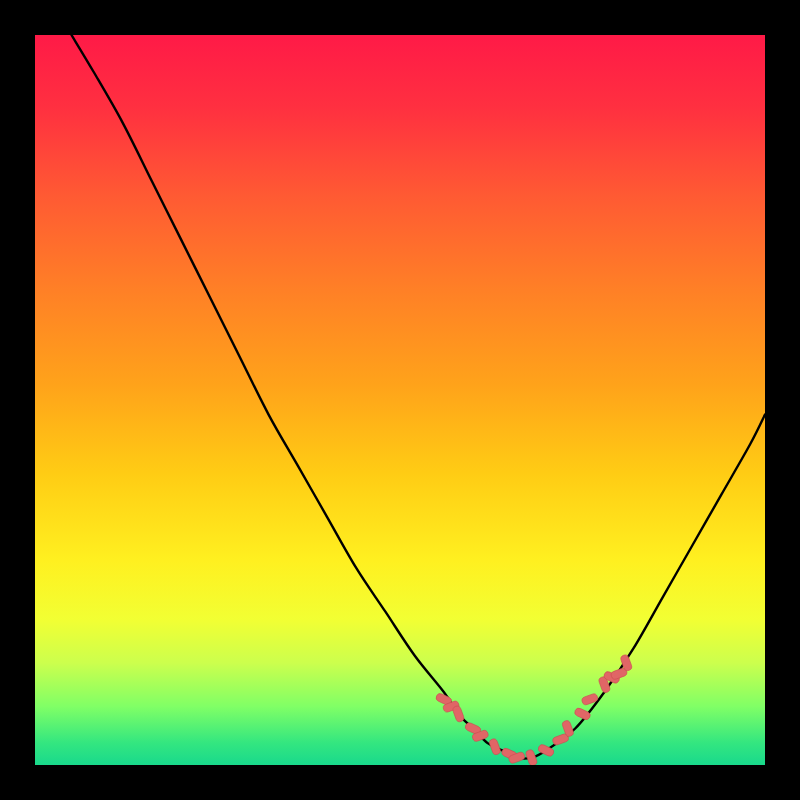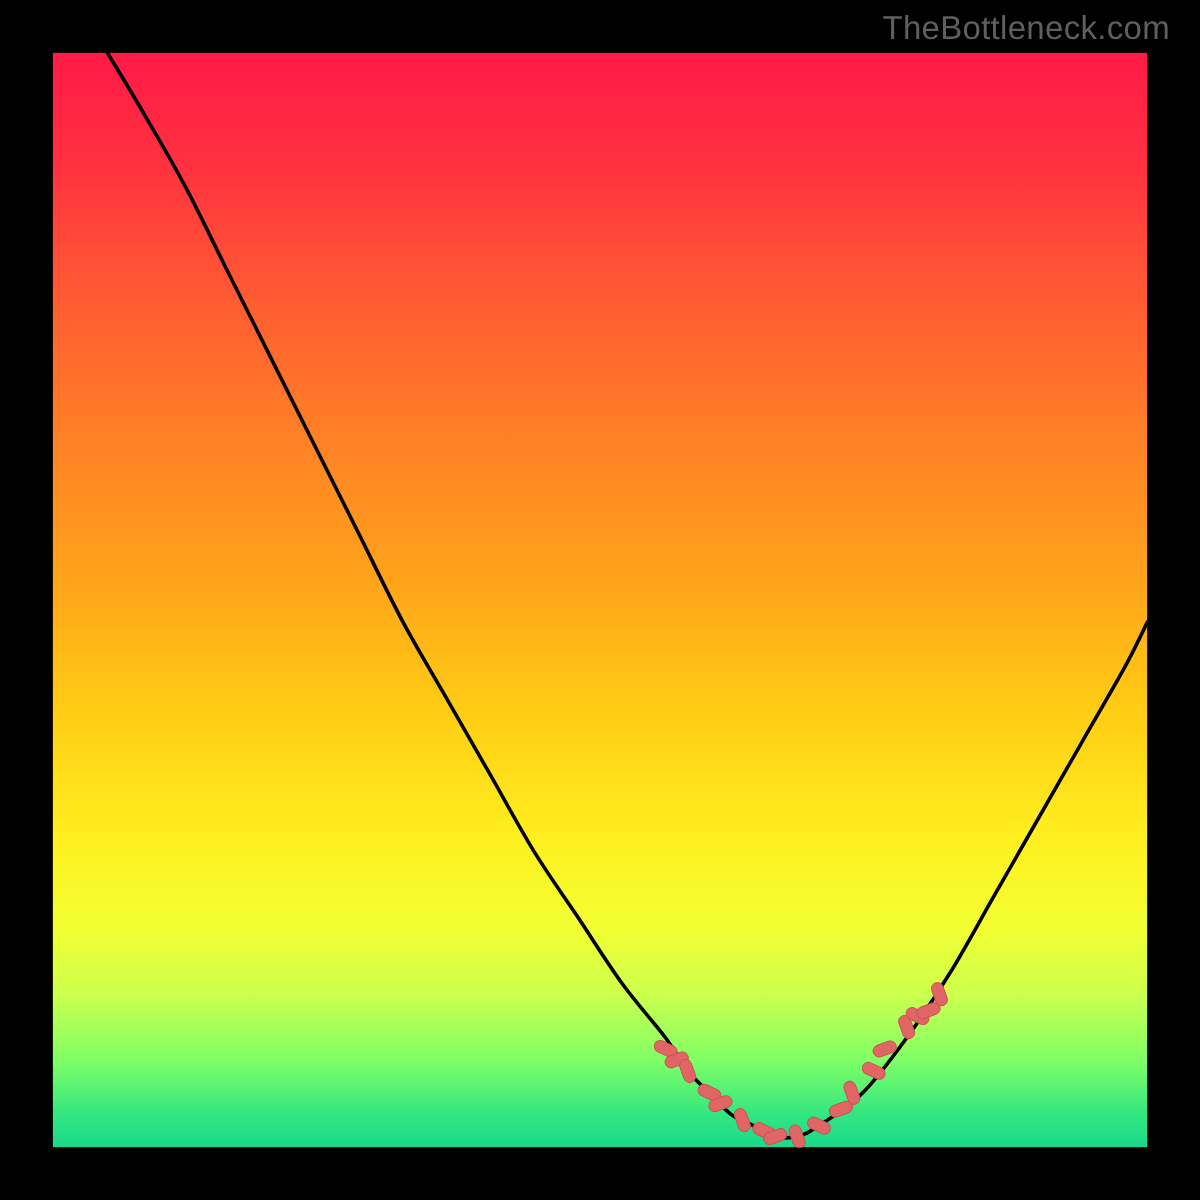--- a/index.html
+++ b/index.html
@@ -51,21 +51,20 @@
     top: 0;
     width: 100%;
     height: 100%;
     overflow: visible;
   }
 </style>
 </head>
 <body>
 
 <div class="frame">
-  <div class="watermark">TheBottleneck.com</div>
 
   <div class="plot-area">
     <svg class="gradient-bg" viewBox="0 0 730 730" preserveAspectRatio="none">
       <defs>
         <linearGradient id="bg-grad" x1="0" y1="0" x2="0" y2="1">
             <stop offset="0%" stop-color="#ff1a47"></stop>
             <stop offset="10%" stop-color="#ff3040"></stop>
             <stop offset="22%" stop-color="#ff5a33"></stop>
             <stop offset="35%" stop-color="#ff8026"></stop>
             <stop offset="48%" stop-color="#ffa31a"></stop>

